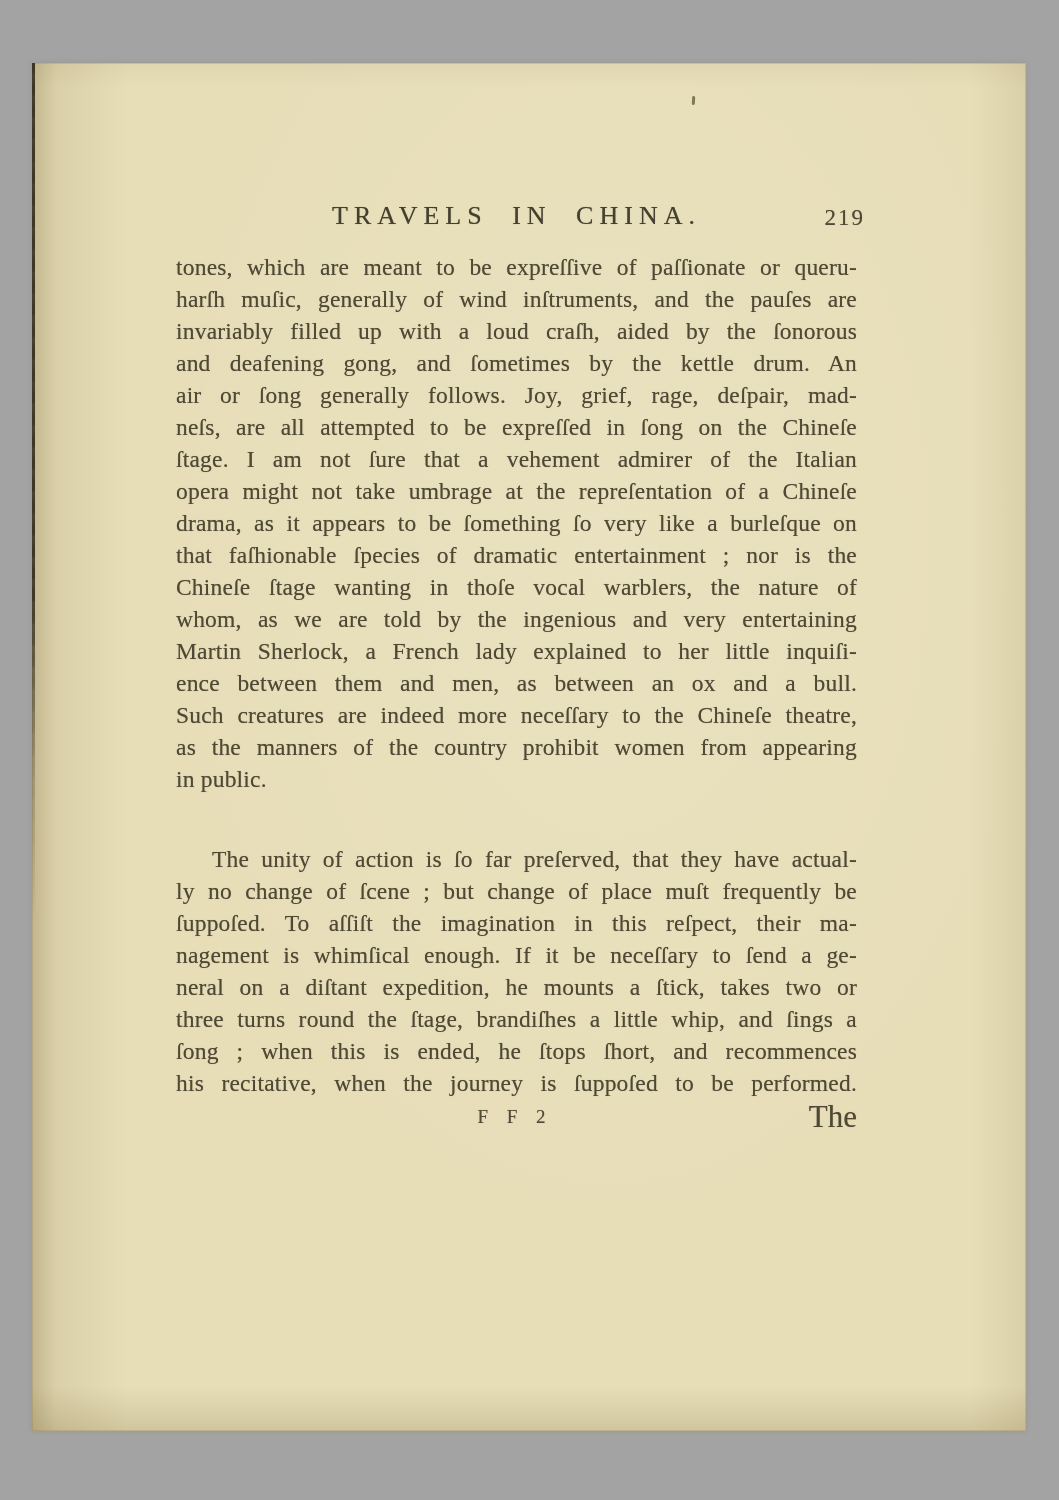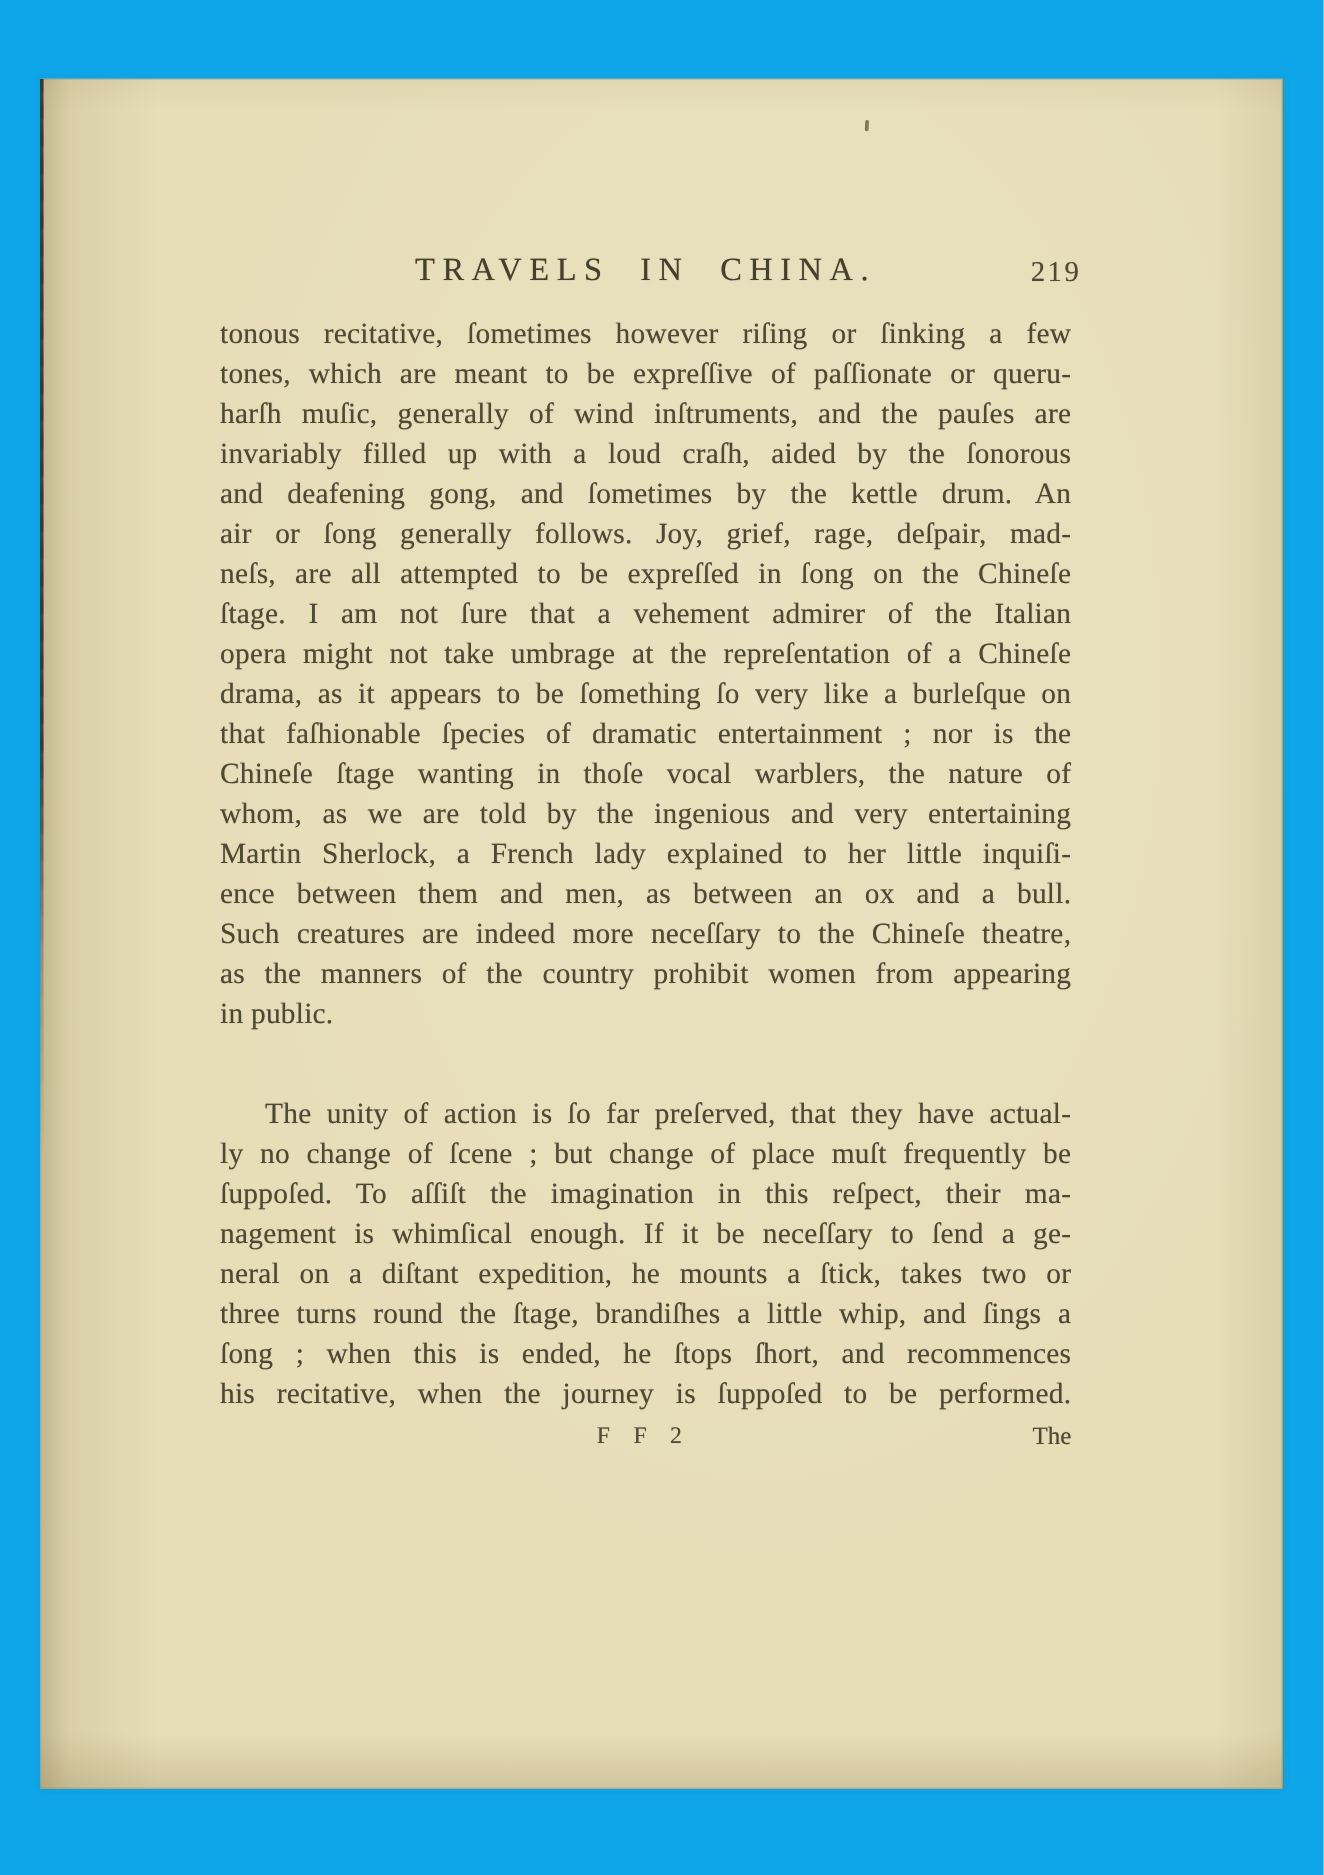--- a/index.html
+++ b/index.html
@@ -8,21 +8,21 @@
     background: #ffffff;
     width: 1059px;
     height: 1500px;
     overflow: hidden;
     font-family: "Liberation Serif", "DejaVu Serif", serif;
   }
   .stage {
     position: relative;
     width: 1059px;
     height: 1500px;
-    background: #0ea5e9;
+    background: #a3a3a3;
   }
   
   .page {
     position: absolute;
     left: 32px;
     top: 63px;
     width: 994px;
     height: 1368px;
     background:
       radial-gradient(ellipse at 58% 35%, rgba(255,255,255,0.10), rgba(255,255,255,0) 60%),
@@ -131,42 +131,41 @@
     left: 50%;
     transform: translateX(-52%);
     font-size: 19px;
     letter-spacing: 7px;
     color: #514b38;
     text-shadow: 0 0 0.7px rgba(80,73,54,0.5);
   }
   .catchword {
     position: absolute;
     right: 0;
-    font-size: 20px;
+    font-size: 31px;
     color: #4e4835;
     text-shadow: 0 0 0.7px rgba(78,72,53,0.55);
   }
 </style>
 </head>
 <body>
 
 <div class="stage">
   <div class="page">
     <div class="binding-edge"></div>
     <div class="paper-speck"></div>
 
     <div class="header-row">
       <div class="header-title">TRAVELS IN CHINA.</div>
       <div class="page-number">219</div>
     </div>
 
     <div class="text-column">
       <div>
           <div class="paragraph">
-            <div class="line">tonous recitative, ſometimes however riſing or ſinking a few</div>
             <div class="line">tones, which are meant to be expreſſive of paſſionate or queru-</div>
             <div class="line">harſh muſic, generally of wind inſtruments, and the pauſes are</div>
             <div class="line">invariably filled up with a loud craſh, aided by the ſonorous</div>
             <div class="line">and deafening gong, and ſometimes by the kettle drum.  An</div>
             <div class="line">air or ſong generally follows.  Joy, grief, rage, deſpair, mad-</div>
             <div class="line">neſs, are all attempted to be expreſſed in ſong on the Chineſe</div>
             <div class="line">ſtage.  I am not ſure that a vehement admirer of the Italian</div>
             <div class="line">opera might not take umbrage at the repreſentation of a Chineſe</div>
             <div class="line">drama, as it appears to be ſomething ſo very like a burleſque on</div>
             <div class="line">that faſhionable ſpecies of dramatic entertainment ; nor is the</div>

